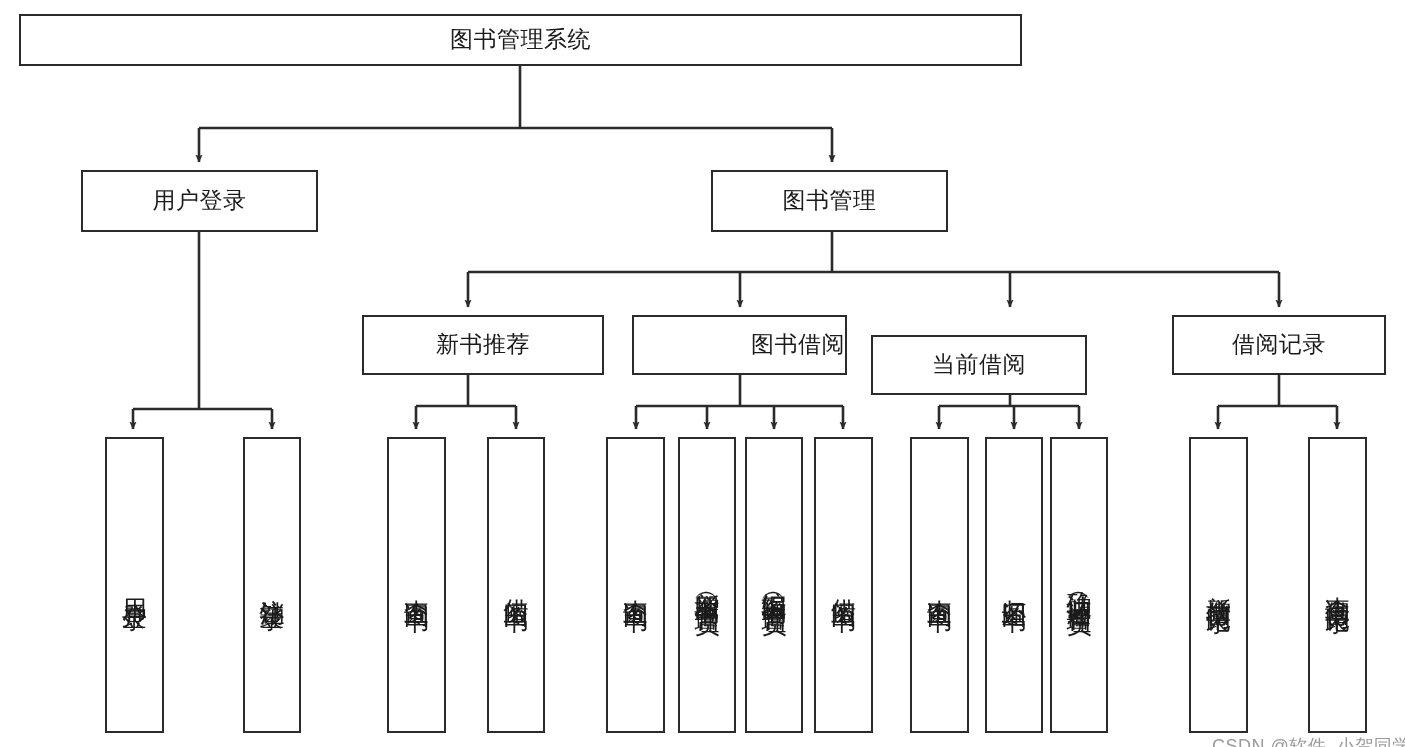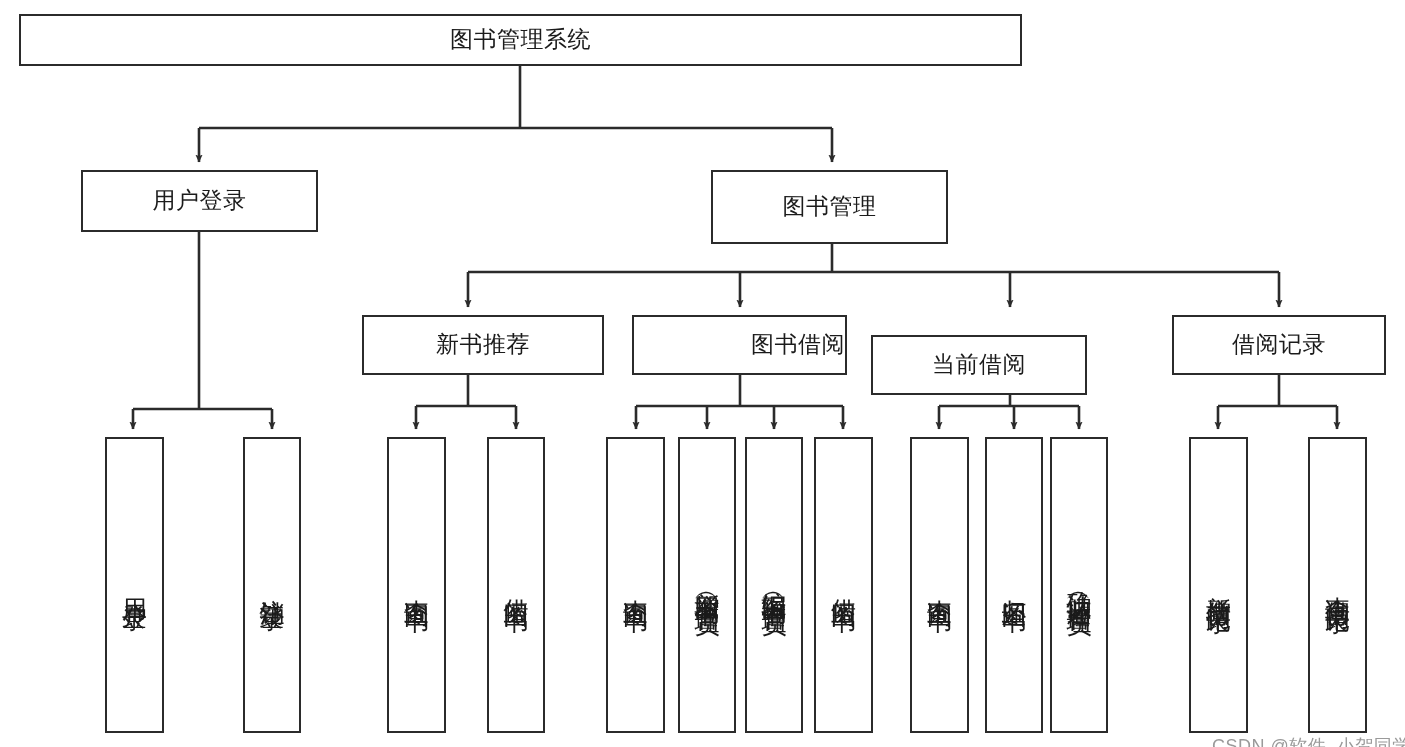--- a/index.html
+++ b/index.html
@@ -116,21 +116,21 @@
     </g>
   </svg>
 
   <div class="node horiz" style="left: 19px; top: 14px; width: 1003px; height: 52px;">
     <span class="label">图书管理系统</span>
   </div>
 
   <div class="node horiz" style="left: 81px; top: 170px; width: 237px; height: 62px;">
     <span class="label">用户登录</span>
   </div>
-  <div class="node horiz" style="left: 711px; top: 170px; width: 237px; height: 74px;">
+  <div class="node horiz" style="left: 711px; top: 170px; width: 237px; height: 62px;">
     <span class="label">图书管理</span>
   </div>
 
   <div class="node horiz" style="left: 362px; top: 315px; width: 242px; height: 60px;">
     <span class="label">新书推荐</span>
   </div>
   <div class="node horiz" style="left: 632px; top: 315px; width: 215px; height: 60px; justify-content: flex-end;">
     <span class="label">图书借阅</span>
   </div>
   <div class="node horiz" style="left: 871px; top: 315px; width: 216px; height: 60px; margin-top: 20px;">

